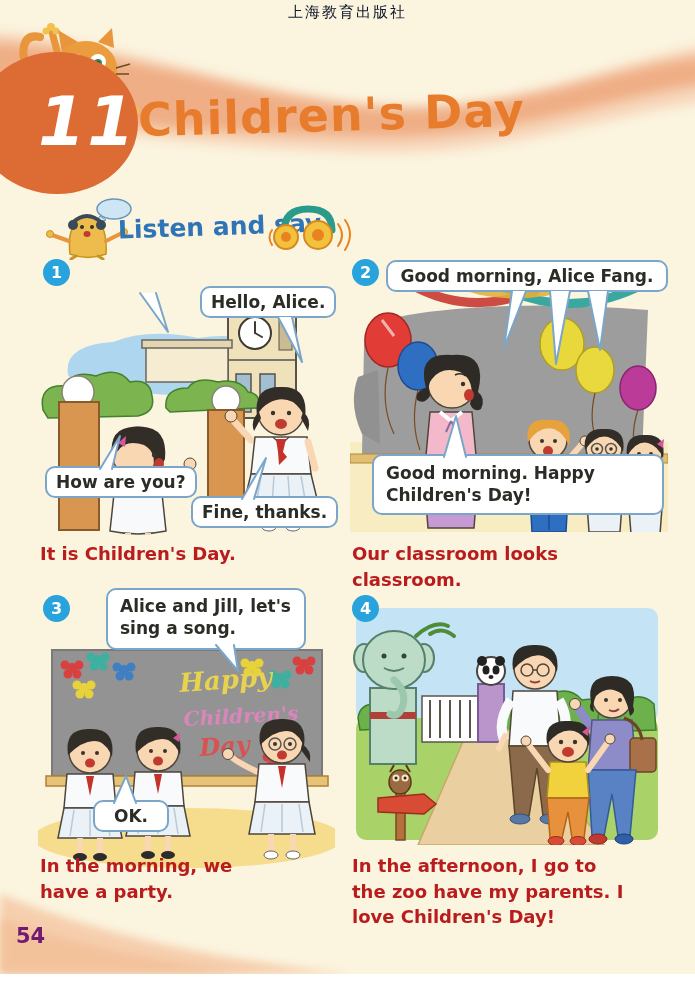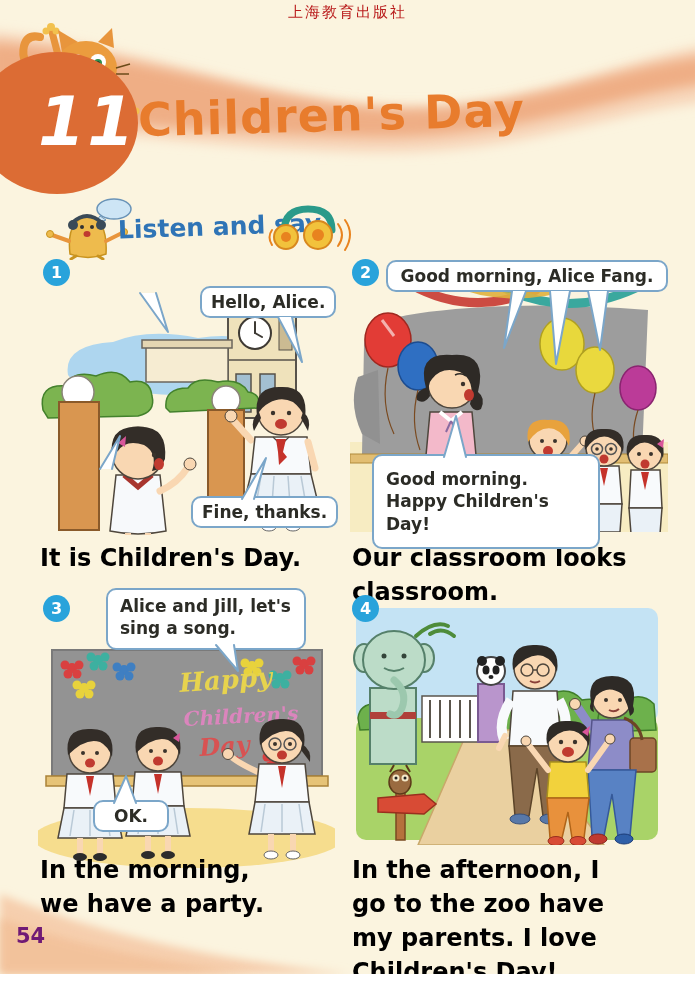--- a/index.html
+++ b/index.html
@@ -1,37 +1,37 @@
 <!DOCTYPE html>
 <html><head>
 <meta charset="utf-8">
 <style>
   html,body{margin:0;padding:0;}
   body{width:695px;height:983px;font-family:"DejaVu Sans",sans-serif;background:#fff;}
   .page{position:absolute;left:0;top:0;width:695px;height:983px;background:#fbf4df;overflow:hidden;}
   .abs{position:absolute;}
   .publisher{left:0;top:3px;width:695px;text-align:center;font-family:"Liberation Serif",serif;
-             font-size:15px;color:#b91c1c;letter-spacing:2px;z-index:9;}
+             font-size:15px;color:#0f172a;letter-spacing:2px;z-index:9;}
   .unit-blob{left:-24px;top:52px;width:162px;height:142px;border-radius:50%;background:#dc6c34;z-index:3;}
   .unit-number{left:38px;top:82px;width:84px;text-align:center;color:#fff;font-size:68px;
                font-weight:bold;font-style:italic;z-index:4;letter-spacing:2px;}
   .unit-title{left:138px;top:88px;font-size:46px;font-weight:bold;color:#e87c2d;z-index:4;
               transform:rotate(-1.5deg);letter-spacing:1px;}
   .listen-heading{left:118px;top:212px;font-size:25px;font-weight:bold;color:#2f74b6;
                   transform:rotate(-2deg);z-index:4;}
   .panel{position:absolute;}
   .badge{position:absolute;width:27px;height:27px;border-radius:50%;background:#29a3db;color:#fff;
          font-size:16px;font-weight:bold;display:flex;align-items:center;justify-content:center;z-index:7;}
   .bubble{position:absolute;background:#fff;border:2px solid #7ba6c9;border-radius:10px;
           padding:3px 9px;font-size:17px;font-weight:bold;color:#2c2c26;text-align:center;
           line-height:1.32;box-sizing:border-box;z-index:5;white-space:nowrap;}
   .bubble.multi{white-space:normal;text-align:left;}
   .tail{position:absolute;z-index:6;overflow:visible;}
   .tail path{fill:#fff;stroke:#7ba6c9;stroke-width:2;stroke-linejoin:round;stroke-linecap:round;}
-  .caption{position:absolute;font-size:24px;font-weight:600;color:#000000;line-height:1.42;z-index:4;}
+  .caption{position:absolute;font-size:18px;font-weight:600;color:#b91c1c;line-height:1.42;z-index:4;}
   .illus{position:absolute;z-index:1;}
   .page-number{left:16px;top:924px;font-size:21px;font-weight:bold;color:#701a75;z-index:9;}
   .bottom-strip{position:absolute;left:0;bottom:0;width:695px;height:9px;background:#ffffff;z-index:10;}
 </style>
 </head>
 <body>
 
 <div class="page">
 
   <svg class="abs" style="left:0;top:14px;z-index:1;" width="695" height="160" viewBox="0 0 695 160">
@@ -197,20 +197,21 @@
       </g>
     </svg>
 
     <svg class="tail" style="left:96px;top:36px;" width="40" height="42" viewBox="0 0 40 42">
         <path d="M6,1 L34,40 L22,1"></path>
       </svg>
     <div class="bubble" style="left:162px;top:30px;">Hello, Alice.</div>
     <svg class="tail" style="left:238px;top:60px;" width="32" height="50" viewBox="0 0 32 50">
         <path d="M2,1 L26,46 L16,1"></path>
       </svg>
+    <div class="bubble" style="left:7px;top:210px;">How are you?</div>
     <svg class="tail" style="left:58px;top:178px;" width="30" height="36" viewBox="0 0 30 36">
         <path d="M4,35 L24,2 L16,35"></path>
       </svg>
     <div class="bubble" style="left:153px;top:240px;text-align:center;">Fine, thanks.</div>
     <svg class="tail" style="left:200px;top:200px;" width="32" height="44" viewBox="0 0 32 44">
         <path d="M4,43 L28,2 L16,43"></path>
       </svg>
 
     <div class="caption" style="left:2px;top:285px;width:290px;">It is Children's Day.</div>
   </div>
@@ -290,21 +291,21 @@
         <path d="M-16,28 L17,28 L15,54 L-14,54 Z" fill="#eaf1f7" stroke="#4e463c" stroke-width="1.5"></path>
       </g>
     </svg>
 
     <div class="bubble" style="left:38px;top:4px;width:282px;">Good morning, Alice Fang.</div>
     <svg class="tail" style="left:38px;top:34px;" width="282" height="80" viewBox="0 0 282 80">
       <path d="M126,1 L118,58 L140,1"></path>
         <path d="M164,1 L170,74 L184,1"></path>
         <path d="M202,1 L214,60 L222,1"></path>
     </svg>
-    <div class="bubble multi" style="left:24px;top:198px;width:228px;padding:12px 12px;">Good morning. Happy Children's Day!</div>
+    <div class="bubble multi" style="left:24px;top:198px;width:292px;padding:6px 12px;">Good morning. Happy Children's Day!</div>
     <svg class="tail" style="left:92px;top:158px;" width="28" height="44" viewBox="0 0 28 44">
         <path d="M4,43 L16,2 L26,43"></path>
       </svg>
 
     <div class="caption" style="left:4px;top:285px;width:312px;">Our classroom looks classroom.</div>
   </div>
 
   <div class="panel" style="left:38px;top:588px;width:300px;height:360px;">
     <div class="badge" style="left:5px;top:7px;">3</div>
 

